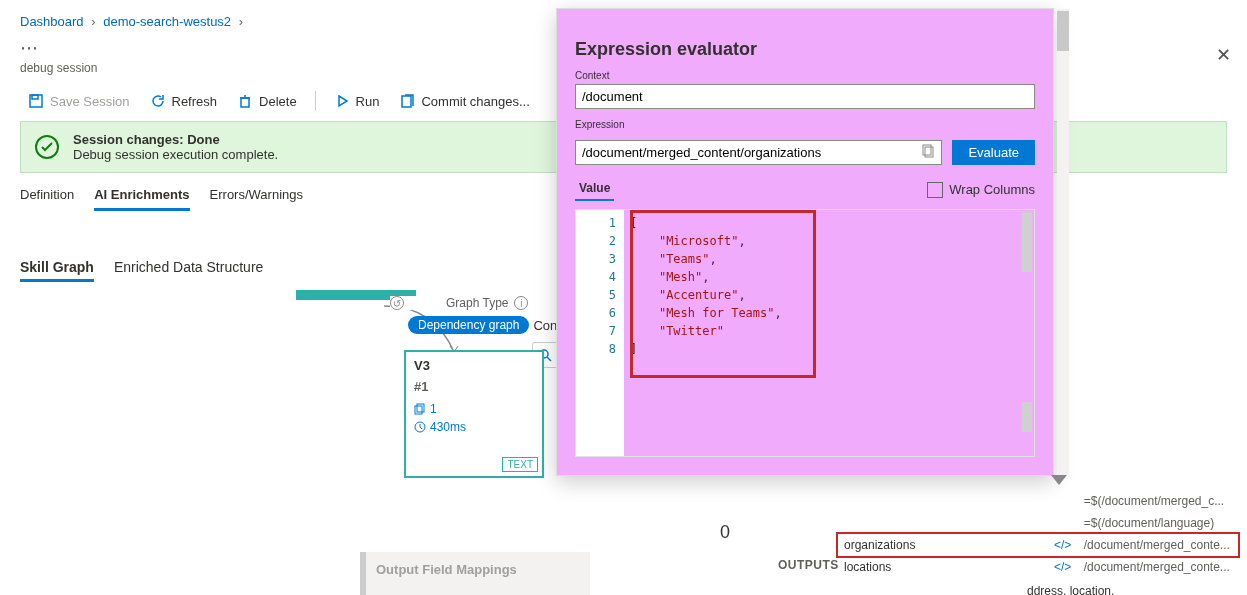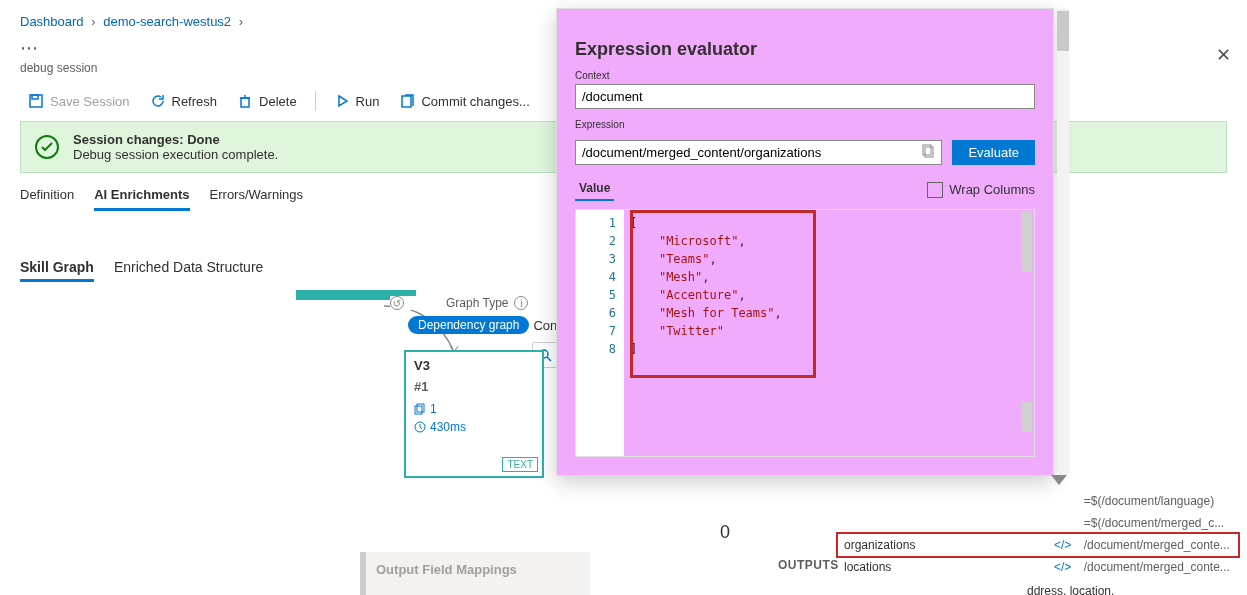--- a/index.html
+++ b/index.html
@@ -216,26 +216,26 @@
     </div>
 
     <div class="iorow">
       <div class="cnt" style="font-size:18px;">0</div>
       <div class="lbl" style="top:276px;">OUTPUTS</div>
       <table style="top:208px;">
         <tbody>
             <tr>
               <td></td>
               <td class="codeicon"></td>
-              <td class="path">=$(/document/language)</td>
+              <td class="path">=$(/document/merged_c...</td>
             </tr>
         <tr>
               <td></td>
               <td class="codeicon"></td>
-              <td class="path">=$(/document/merged_c...</td>
+              <td class="path">=$(/document/language)</td>
             </tr>
         <tr class="hl">
               <td style="width:210px">organizations</td>
               <td class="codeicon">&lt;/&gt;</td>
               <td class="path">/document/merged_conte...</td>
             </tr>
         <tr>
               <td>locations</td>
               <td class="codeicon">&lt;/&gt;</td>
               <td class="path">/document/merged_conte...</td>

